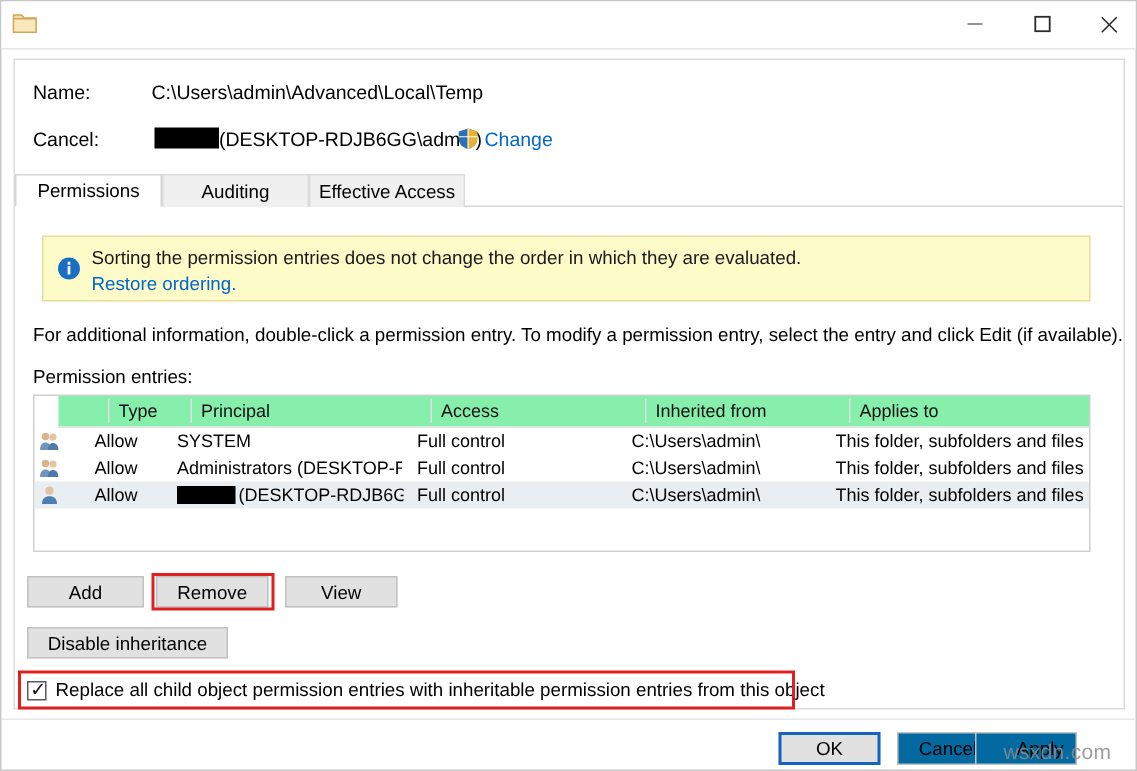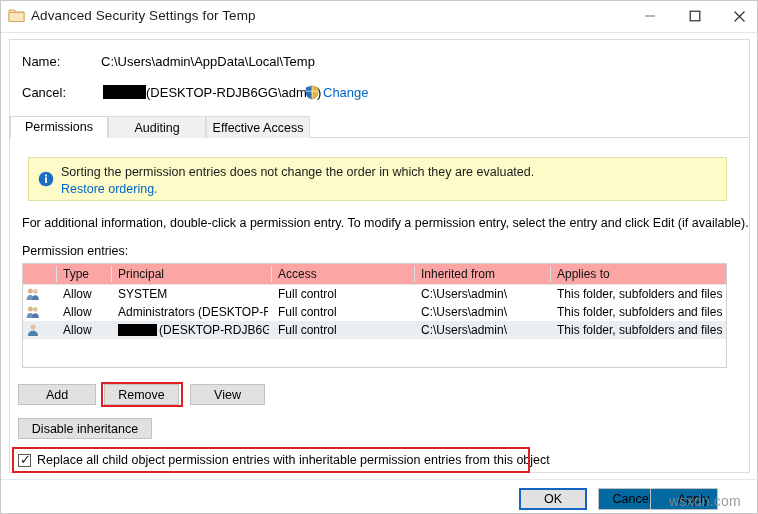--- a/index.html
+++ b/index.html
@@ -218,24 +218,24 @@
     left: 21px; top: 262px;
     width: 705px;
     height: 105px;
     border: 1px solid #d0d0d0;
     box-sizing: border-box;
     background: #ffffff;
     overflow: hidden;
   }
   #list-header {
     position: absolute;
-    left: 0; top: 0;
+    left: 16px; top: 0;
     width: 703px;
     height: 20px;
-    background: #fca5a5;
+    background: #86efac;
     border-bottom: 1px solid #e2e2e2;
   }
   .col-head {
     position: absolute;
     top: 3px;
     font-size: 12px;
     color: #111111;
     white-space: nowrap;
   }
   .col-sep {
@@ -378,21 +378,20 @@
 
 <div id="window">
 
   <div id="titlebar">
     <span id="title-icon">
       <svg width="17" height="17" viewBox="0 0 17 17">
         <path d="M1 3 H6.5 L8 5 H16 V14.5 H1 Z" fill="#f6d9a0" stroke="#d2a655" stroke-width="0.9"></path>
         <path d="M1 5.5 H16 V14.5 H1 Z" fill="#fbe7bd" stroke="#d2a655" stroke-width="0.9"></path>
       </svg>
     </span>
-    <div id="title-text">Advanced Security Settings for Temp</div>
 
     <div class="caption-btn" id="btn-min">
       <span class="caption-glyph">
         <svg width="12" height="12" viewBox="0 0 12 12">
             <line x1="1" y1="6" x2="11" y2="6" stroke="#8a8a8a" stroke-width="1.2"></line>
           </svg>
       </span>
     </div>
     <div class="caption-btn" id="btn-max">
       <span class="caption-glyph">
@@ -407,21 +406,21 @@
             <line x1="1.5" y1="1.5" x2="11.5" y2="11.5" stroke="#2a2a2a" stroke-width="1.1"></line>
             <line x1="11.5" y1="1.5" x2="1.5" y2="11.5" stroke="#2a2a2a" stroke-width="1.1"></line>
           </svg>
       </span>
     </div>
   </div>
 
   <div id="panel"></div>
 
   <div class="field-label" id="name-label">Name:</div>
-  <div id="name-value">C:\Users\admin\AppData\Local\Temp</div>
+  <div id="name-value">C:\Users\admin\Advanced\Local\Temp</div>
 
   <div class="field-label" id="owner-label">Cancel:</div>
   <div id="owner-redact"></div>
   <div id="owner-value">(DESKTOP-RDJB6GG\admin)</div>
   <span id="shield-icon">
     <svg width="14" height="15" viewBox="0 0 14 15">
       <path d="M7 0.6 L13.2 2.6 V7.4 C13.2 11 10.6 13.5 7 14.4 C3.4 13.5 0.8 11 0.8 7.4 V2.6 Z" fill="#2f6fb5"></path>
       <path d="M7 0.6 L13.2 2.6 V7.4 C13.2 11 10.6 13.5 7 14.4 Z" fill="#e8b430"></path>
       <path d="M7 0.6 V14.4" stroke="#ffffff" stroke-width="0.7"></path>
       <path d="M0.8 6.2 H13.2" stroke="#ffffff" stroke-width="0.7"></path>

